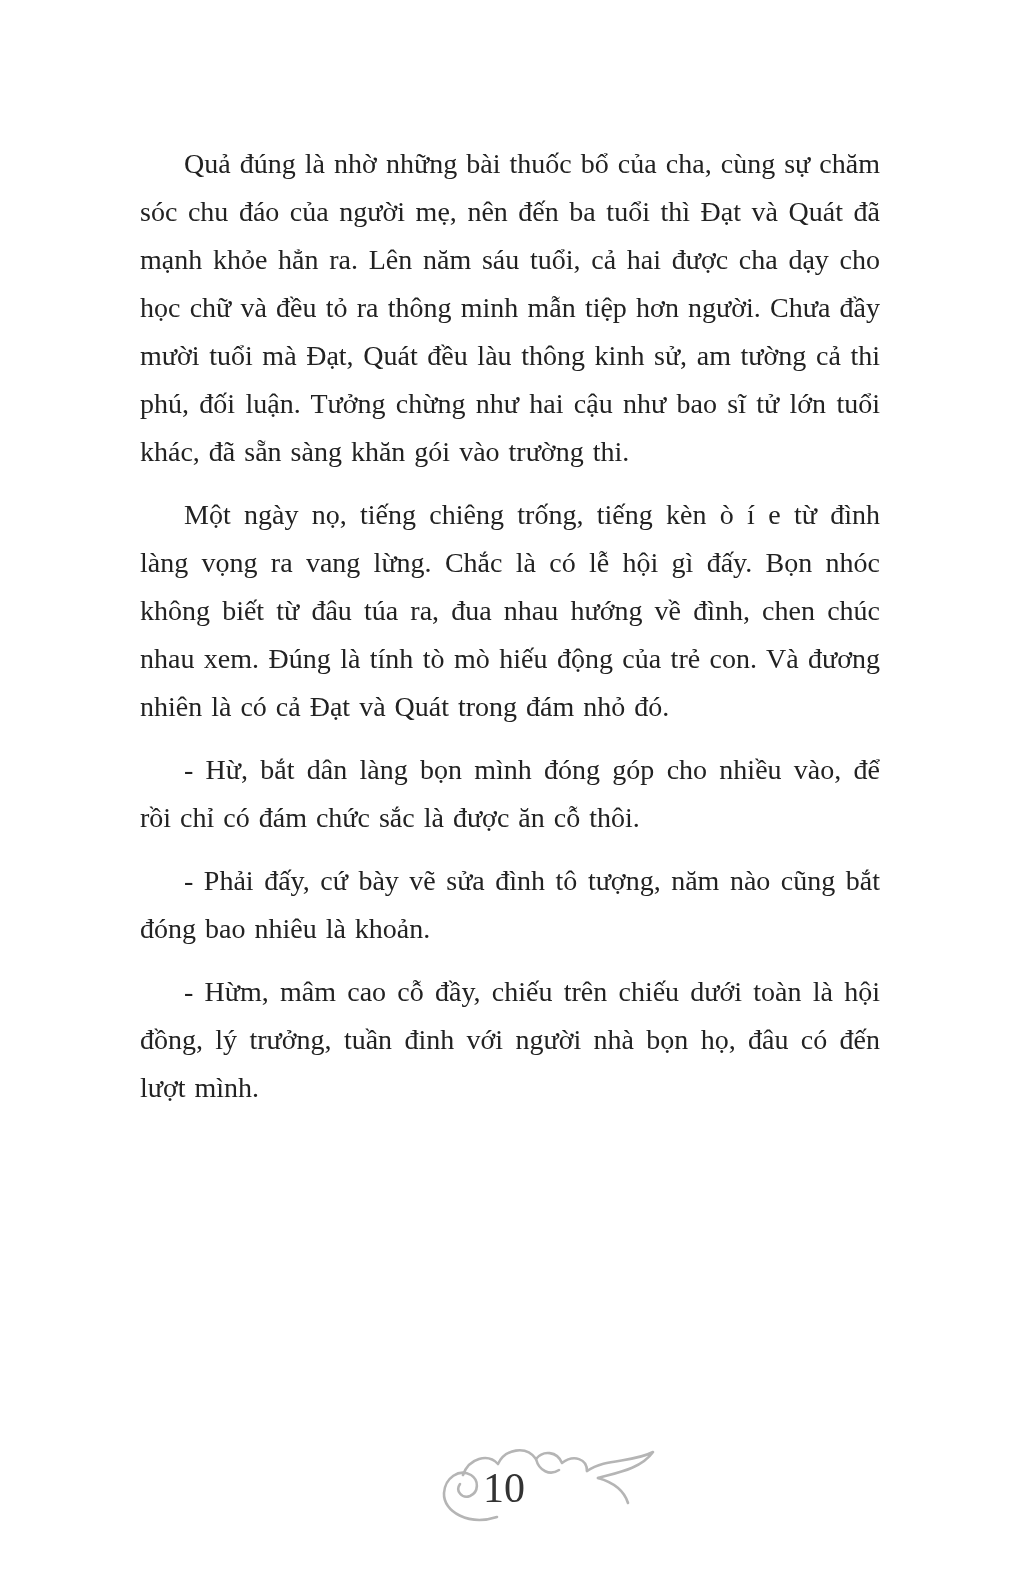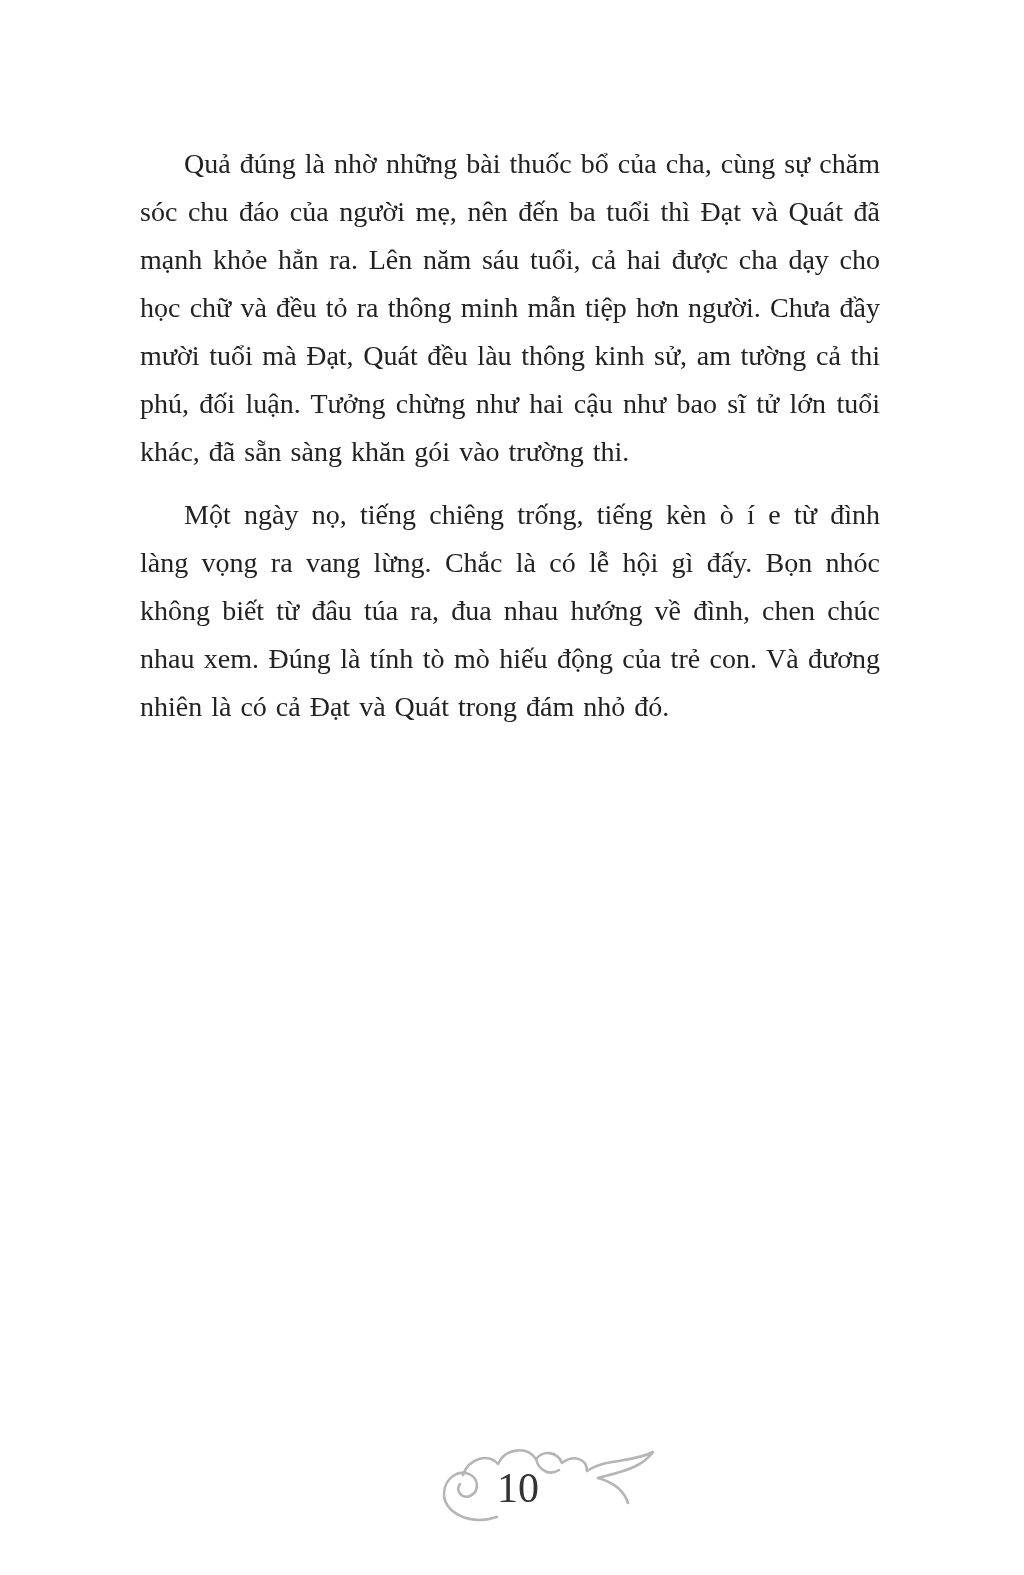--- a/index.html
+++ b/index.html
@@ -39,33 +39,36 @@
   .page-footer svg {
     position: absolute;
     left: 0;
     top: 0;
   }
   .page-number {
     position: absolute;
     left: 58px;
     top: 34px;
     width: 56px;
-    text-align: right;
+    text-align: left;
     font-size: 42px;
     line-height: 42px;
     color: #333333;
     font-family: "Liberation Serif", serif;
   }
 </style>
 </head>
 <body>
 
 <div class="text-block">
   <p>Quả đúng là nhờ những bài thuốc bổ của cha, cùng sự chăm sóc chu đáo của người mẹ, nên đến ba tuổi thì Đạt và Quát đã mạnh khỏe hẳn ra. Lên năm sáu tuổi, cả hai được cha dạy cho học chữ và đều tỏ ra thông minh mẫn tiệp hơn người. Chưa đầy mười tuổi mà Đạt, Quát đều làu thông kinh sử, am tường cả thi phú, đối luận. Tưởng chừng như hai cậu như bao sĩ tử lớn tuổi khác, đã sẵn sàng khăn gói vào trường thi.</p>
   <p>Một ngày nọ, tiếng chiêng trống, tiếng kèn ò í e từ đình làng vọng ra vang lừng. Chắc là có lễ hội gì đấy. Bọn nhóc không biết từ đâu túa ra, đua nhau hướng về đình, chen chúc nhau xem. Đúng là tính tò mò hiếu động của trẻ con. Và đương nhiên là có cả Đạt và Quát trong đám nhỏ đó.</p>
+  <p>- Hừ, bắt dân làng bọn mình đóng góp cho nhiều vào, để rồi chỉ có đám chức sắc là được ăn cỗ thôi.</p>
+  <p>- Phải đấy, cứ bày vẽ sửa đình tô tượng, năm nào cũng bắt đóng bao nhiêu là khoản.</p>
+  <p>- Hừm, mâm cao cỗ đầy, chiếu trên chiếu dưới toàn là hội đồng, lý trưởng, tuần đinh với người nhà bọn họ, đâu có đến lượt mình.</p>
 </div>
 
 <div class="page-footer">
   <svg width="250" height="95" viewBox="0 0 250 95" fill="none" stroke="#b5b5b5" stroke-width="2.6" stroke-linecap="round" stroke-linejoin="round">
 
     <path d="M72,84 C44,93 18,79 19,60 C20,45 34,35 46,42 C54,47 54,59 45,63 C37,66 30,58 35,51"></path>
 
     <path d="M38,42 C44,25 63,20 73,31 C80,16 101,12 111,26 C118,17 132,18 137,30 C149,21 162,26 162,38"></path>
 
     <path d="M111,26 C114,38 125,43 134,37"></path>

